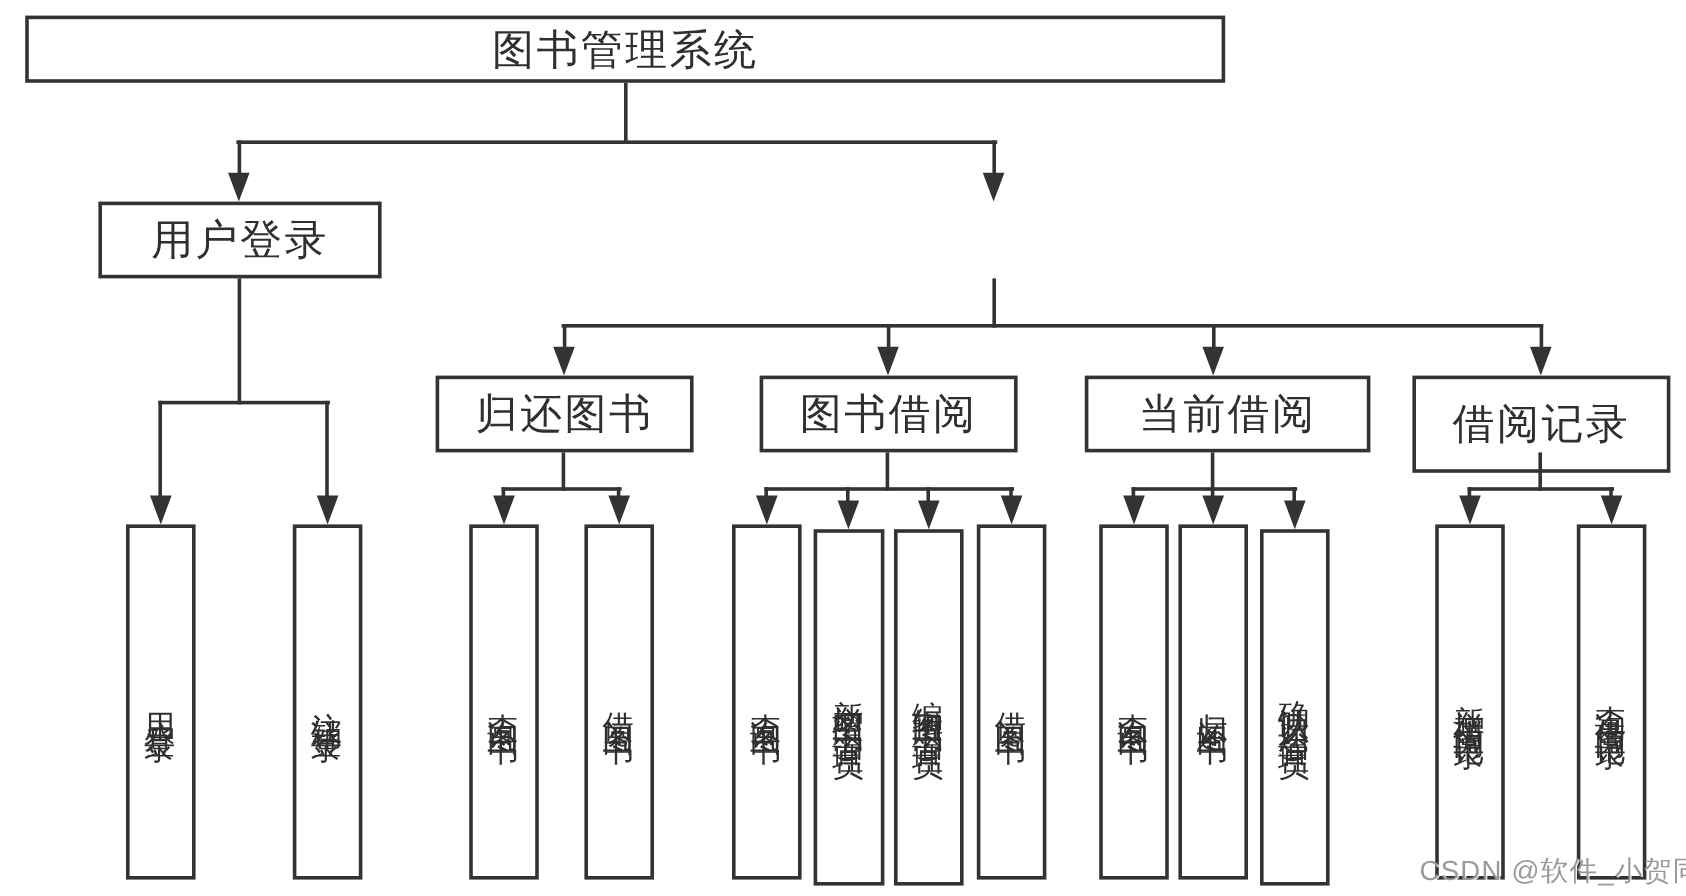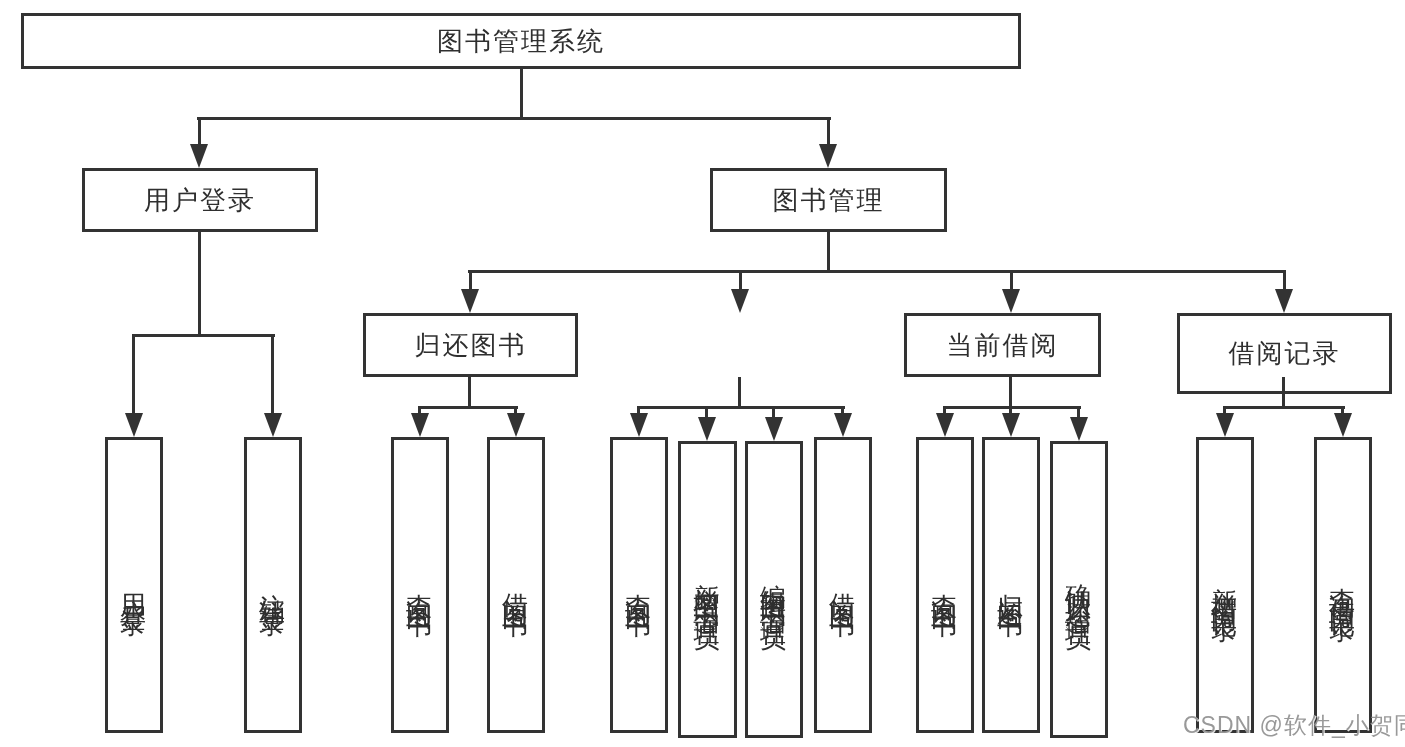--- a/index.html
+++ b/index.html
@@ -3,21 +3,21 @@
 <meta charset="utf-8">
 <style>
   html,body{margin:0;padding:0;background:#fff;}
   #canvas{
     position:relative;width:1405px;height:747px;background:#fff;overflow:hidden;
     font-family:"Liberation Sans","DejaVu Sans",sans-serif;color:#2f2f2f;
   }
   .box{
     position:absolute;box-sizing:border-box;border:3px solid #333;background:#fff;
     display:flex;align-items:center;justify-content:center;
-    font-size:26px;letter-spacing:2px;white-space:nowrap;
+    font-size:35px;letter-spacing:2px;white-space:nowrap;
   }
   .vbox{
     position:absolute;box-sizing:border-box;border:3px solid #333;background:#fff;
     display:flex;align-items:center;justify-content:center;
   }
   .vbox span{
     writing-mode:vertical-rl;text-orientation:mixed;
     font-size:26px;letter-spacing:6px;white-space:nowrap;
   }
   .hline{position:absolute;height:3px;background:#333;}
@@ -41,42 +41,42 @@
   <div class="box" style="left:21px;top:13px;width:1000px;height:56px;">图书管理系统</div>
 
   <div class="vline" style="left:520px;top:69px;height:50px;"></div>
   <div class="hline" style="left:197px;top:117px;width:634px;"></div>
   <div class="vline" style="left:198px;top:117px;height:30px;"></div>
   <div class="arrow" style="left:190px;top:144px;"></div>
   <div class="vline" style="left:827px;top:117px;height:30px;"></div>
   <div class="arrow" style="left:819px;top:144px;"></div>
 
   <div class="box" style="left:82px;top:168px;width:236px;height:64px;">用户登录</div>
-  <div class="box" style="left:710px;top:168px;width:237px;height:64px;">图书管理</div>
 
   <div class="vline" style="left:198px;top:232px;height:105px;"></div>
   <div class="hline" style="left:132px;top:334px;width:143px;"></div>
   <div class="vline" style="left:132px;top:334px;height:81px;"></div>
   <div class="arrow" style="left:125px;top:413px;"></div>
   <div class="vline" style="left:271px;top:334px;height:81px;"></div>
   <div class="arrow" style="left:264px;top:413px;"></div>
 
   <div class="vline" style="left:827px;top:232px;height:41px;"></div>
   <div class="hline" style="left:468px;top:270px;width:818px;"></div>
   <div class="vline" style="left:469px;top:270px;height:22px;"></div>
   <div class="arrow" style="left:461px;top:289px;"></div>
   <div class="vline" style="left:739px;top:270px;height:22px;"></div>
   <div class="arrow" style="left:731px;top:289px;"></div>
   <div class="vline" style="left:1010px;top:270px;height:22px;"></div>
   <div class="arrow" style="left:1002px;top:289px;"></div>
   <div class="vline" style="left:1283px;top:270px;height:22px;"></div>
   <div class="arrow" style="left:1275px;top:289px;"></div>
 
   <div class="box" style="left:363px;top:313px;width:215px;height:64px;">归还图书</div>
-  <div class="box" style="left:904px;top:313px;width:197px;height:64px;">当前借阅</div>
+  <div class="box" style="left:633px;top:313px;width:215px;height:64px;">图书借阅</div>
+  <div class="box" style="left:904px;top:313px;width:238px;height:64px;">当前借阅</div>
   <div class="box" style="left:1177px;top:313px;width:215px;height:81px;">借阅记录</div>
 
   <div class="vline" style="left:468px;top:377px;height:32px;"></div>
   <div class="hline" style="left:418px;top:406px;width:100px;"></div>
   <div class="vline" style="left:418px;top:406px;height:9px;"></div>
   <div class="arrow" style="left:411px;top:413px;"></div>
   <div class="vline" style="left:514px;top:406px;height:9px;"></div>
   <div class="arrow" style="left:507px;top:413px;"></div>
 
   <div class="vline" style="left:738px;top:377px;height:32px;"></div>

